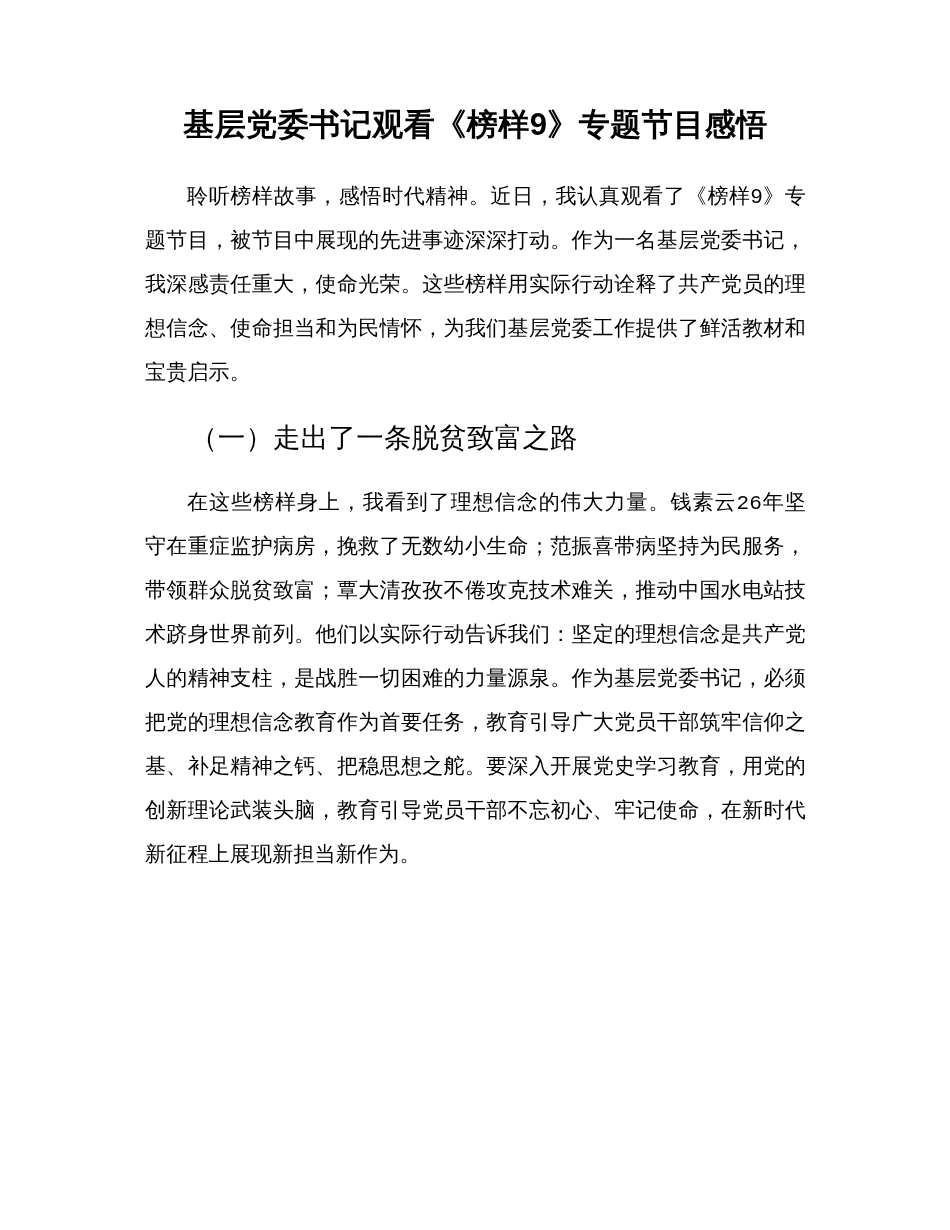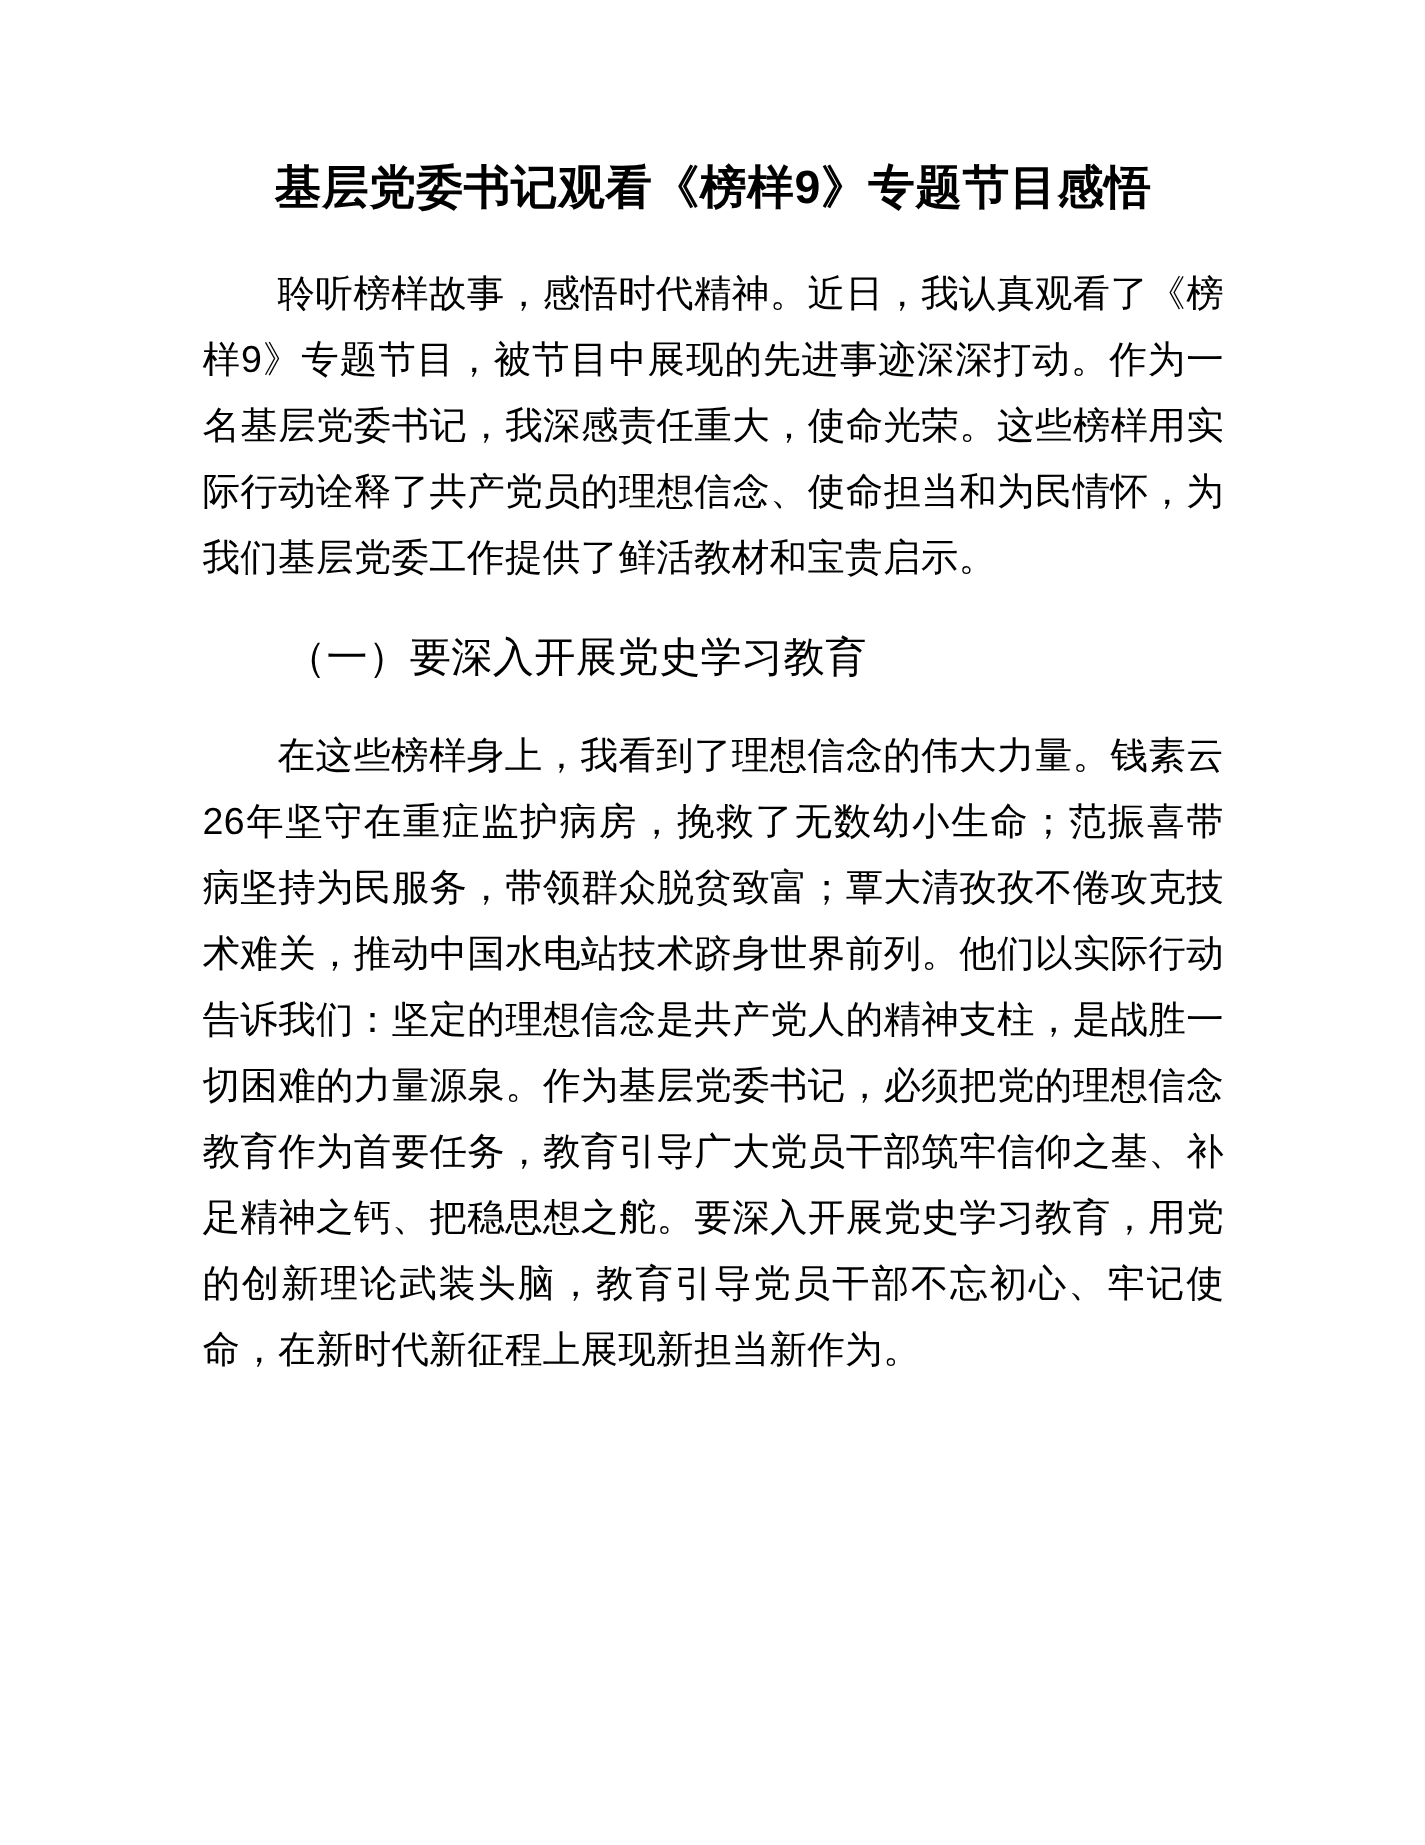--- a/index.html
+++ b/index.html
@@ -28,57 +28,58 @@
     font-weight: bold;
     text-align: center;
     letter-spacing: 0.5px;
     line-height: 44px;
     margin: 0;
     padding-top: 103px;
     padding-bottom: 0;
     white-space: nowrap;
   }
   .para {
-    font-size: 25px;
+    font-size: 21px;
     line-height: 44px;
     text-align: justify;
     text-justify: inter-ideograph;
     text-indent: 2em;
-    margin: 0;
+    margin: 10px;
     letter-spacing: 0.2px;
   }
   .para.first-body {
     margin-top: 27px;
   }
   .heading {
     font-size: 27.5px;
     line-height: 44px;
     text-indent: 2em;
     margin: 0;
     margin-top: 22px;
     letter-spacing: 0.2px;
     white-space: nowrap;
   }
   .para.after-heading {
     margin-top: 22px;
+    font-family: Liberation Mono, monospace;
   }
   .clipped {
     overflow: hidden;
   }
 </style>
 </head>
 <body>
 
 <div class="page">
   <div class="content">
 
     <h1 class="doc-title">基层党委书记观看《榜样9》专题节目感悟</h1>
 
     <p class="para first-body">聆听榜样故事，感悟时代精神。近日，我认真观看了《榜样9》专题节目，被节目中展现的先进事迹深深打动。作为一名基层党委书记，我深感责任重大，使命光荣。这些榜样用实际行动诠释了共产党员的理想信念、使命担当和为民情怀，为我们基层党委工作提供了鲜活教材和宝贵启示。</p>
 
-    <p class="heading">（一）要深入开展党史学习教育</p>
+    <p class="heading">（一）走出了一条脱贫致富之路</p>
 
     <p class="para after-heading">在这些榜样身上，我看到了理想信念的伟大力量。钱素云26年坚守在重症监护病房，挽救了无数幼小生命；范振喜带病坚持为民服务，带领群众脱贫致富；覃大清孜孜不倦攻克技术难关，推动中国水电站技术跻身世界前列。他们以实际行动告诉我们：坚定的理想信念是共产党人的精神支柱，是战胜一切困难的力量源泉。作为基层党委书记，必须把党的理想信念教育作为首要任务，教育引导广大党员干部筑牢信仰之基、补足精神之钙、把稳思想之舵。要深入开展党史学习教育，用党的创新理论武装头脑，教育引导党员干部不忘初心、牢记使命，在新时代新征程上展现新担当新作为。</p>
 
 
 
   </div>
 </div>
 
 </body></html>

